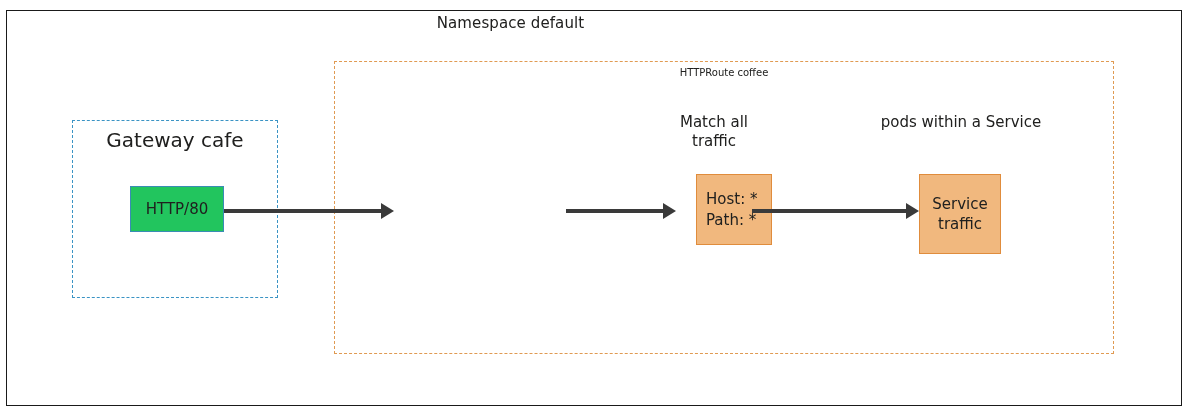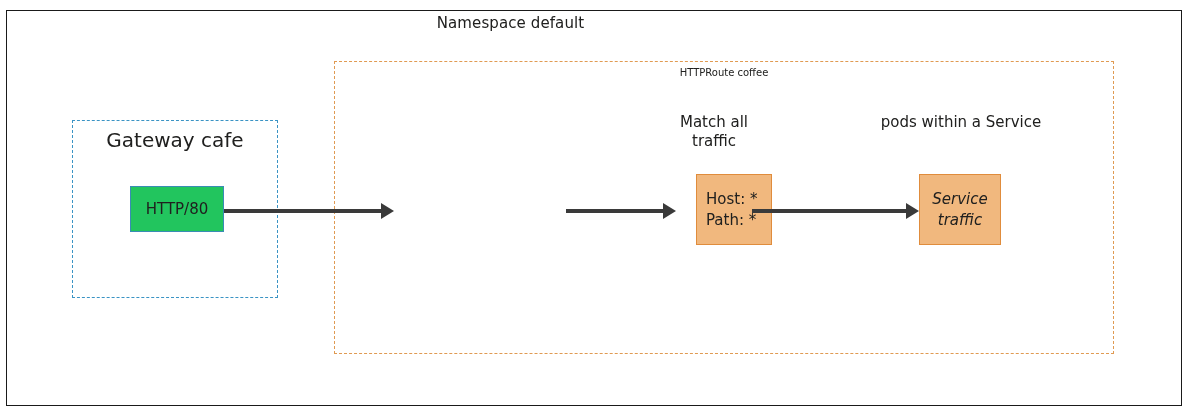--- a/index.html
+++ b/index.html
@@ -117,24 +117,23 @@
     background: #f1b87e;
     border: 1.4px solid #e08c3c;
     justify-content: flex-start;
     padding-left: 9px;
     text-align: right;
   }
   .node.service {
     left: 919px;
     top: 174px;
     width: 82px;
-    height: 71px;
+    height: 80px;
     background: #f1b87e;
     border: 1.4px solid #e08c3c;
-    font-style: italic;
   }
   .node .stack {
     display: flex;
     flex-direction: column;
   }
   .node.match .stack { align-items: flex-start; }
   .node.service .stack { align-items: center; }
 
   
   .annot {

